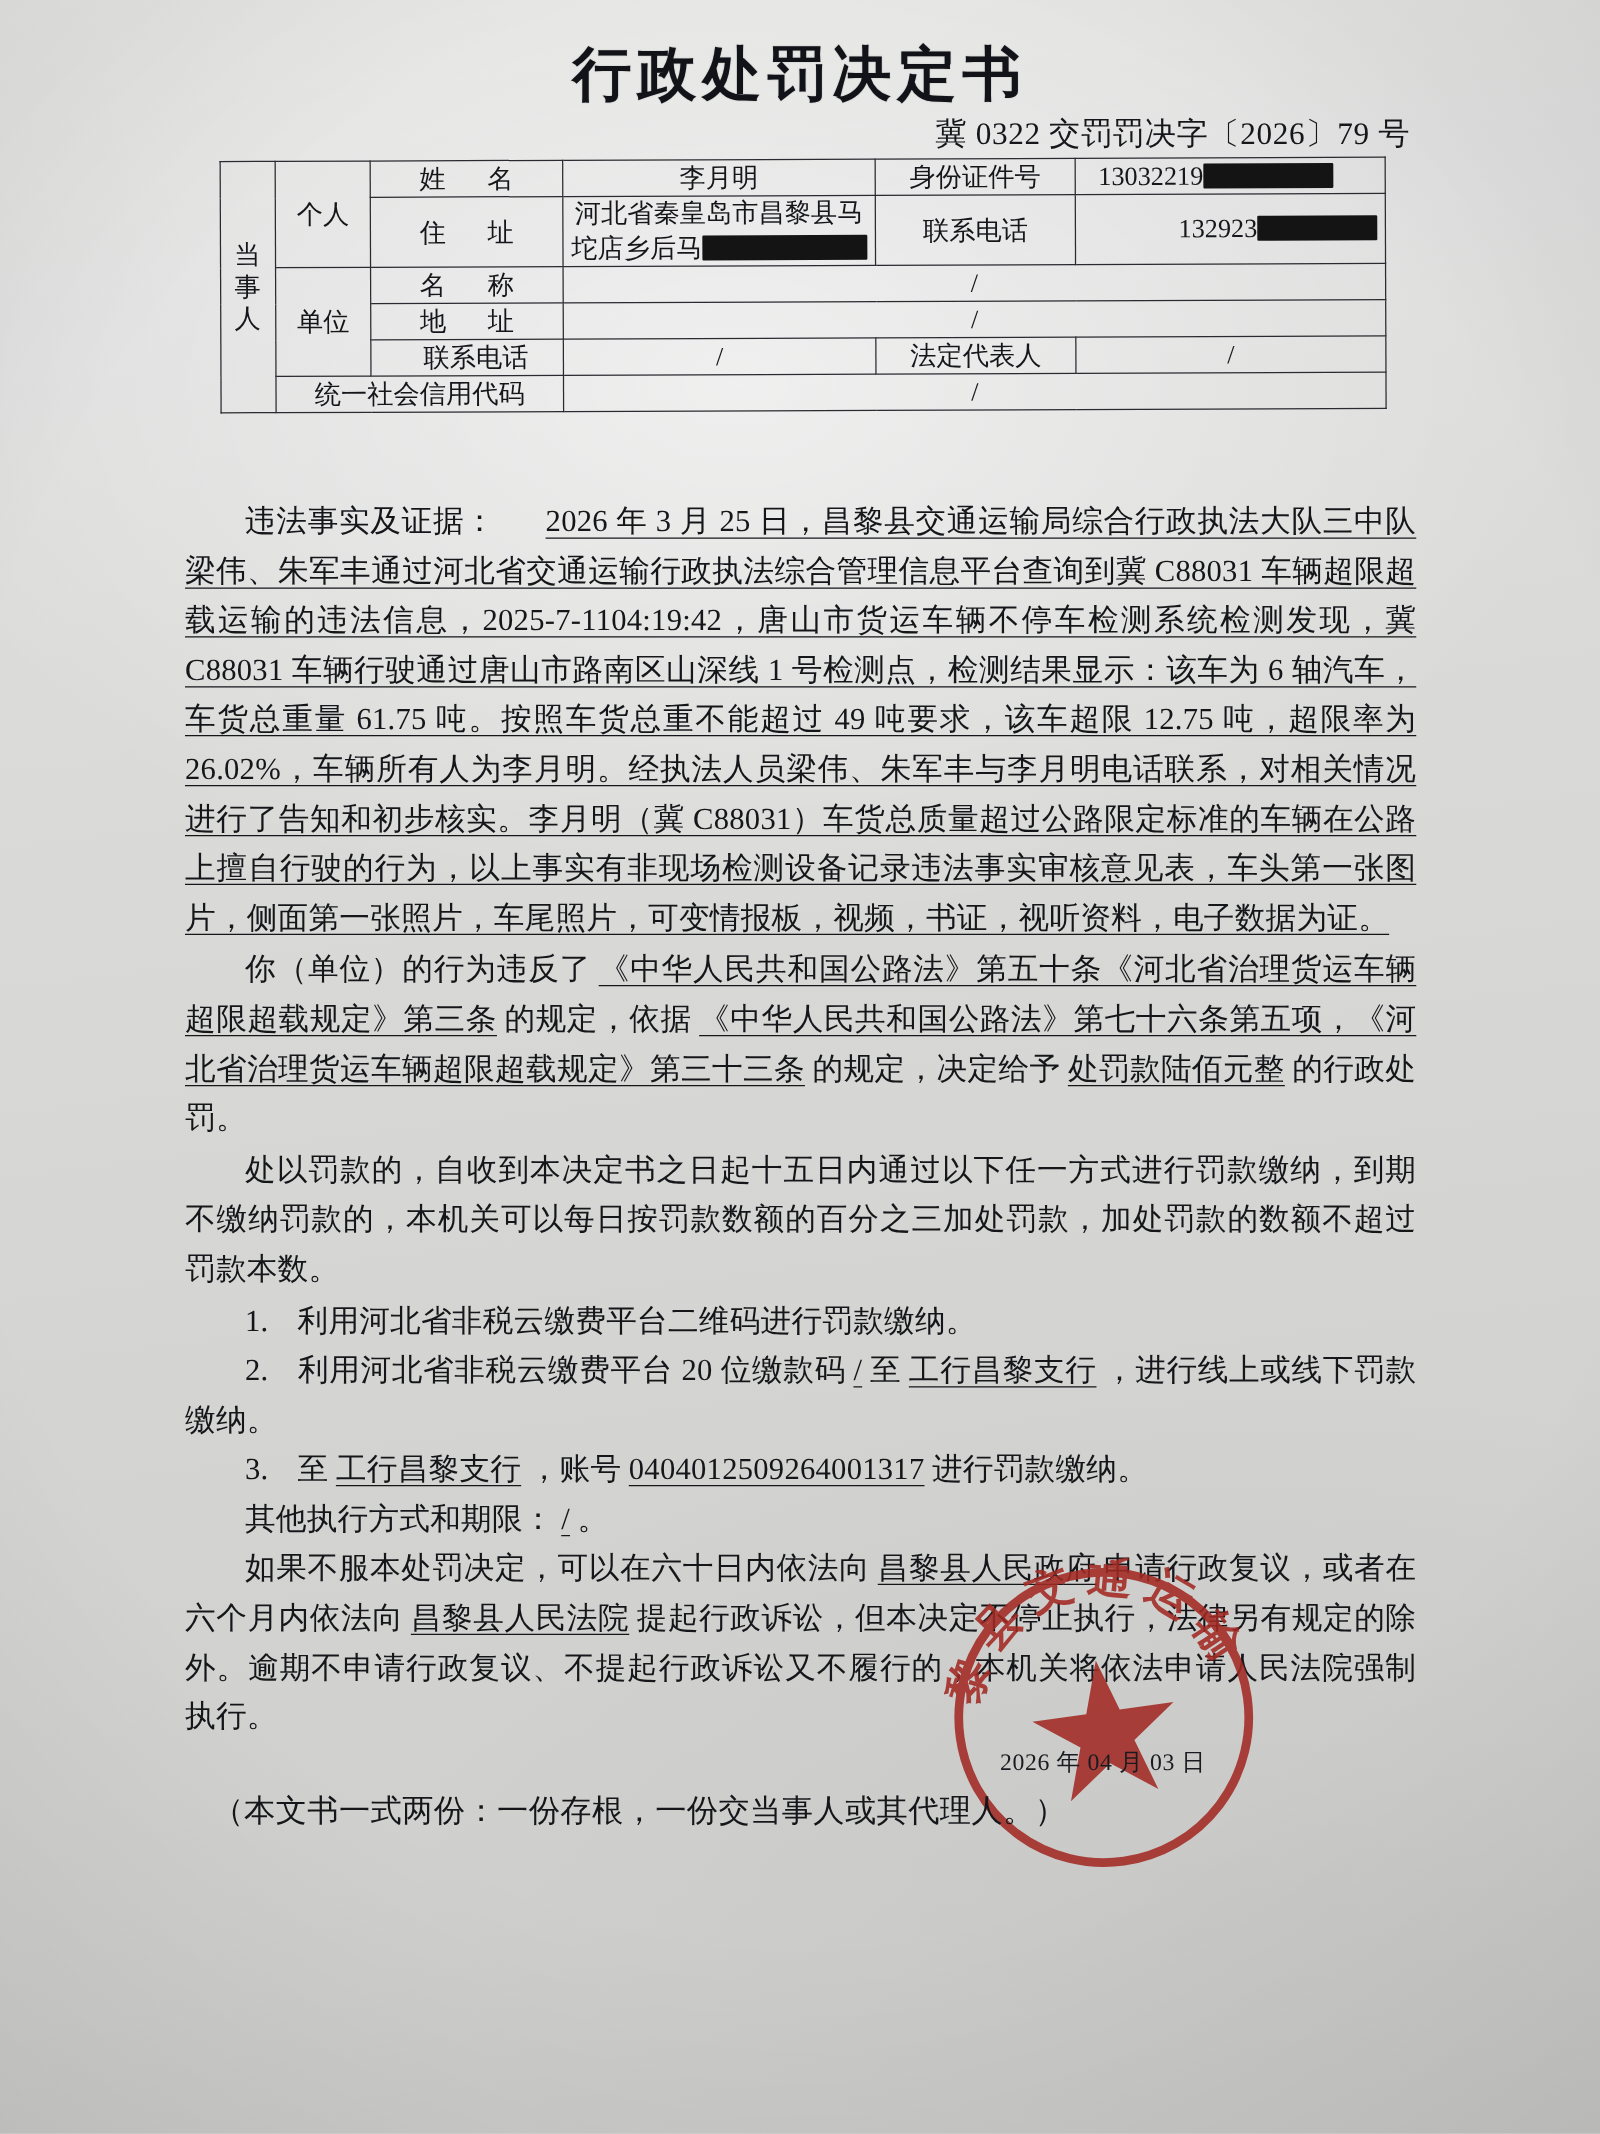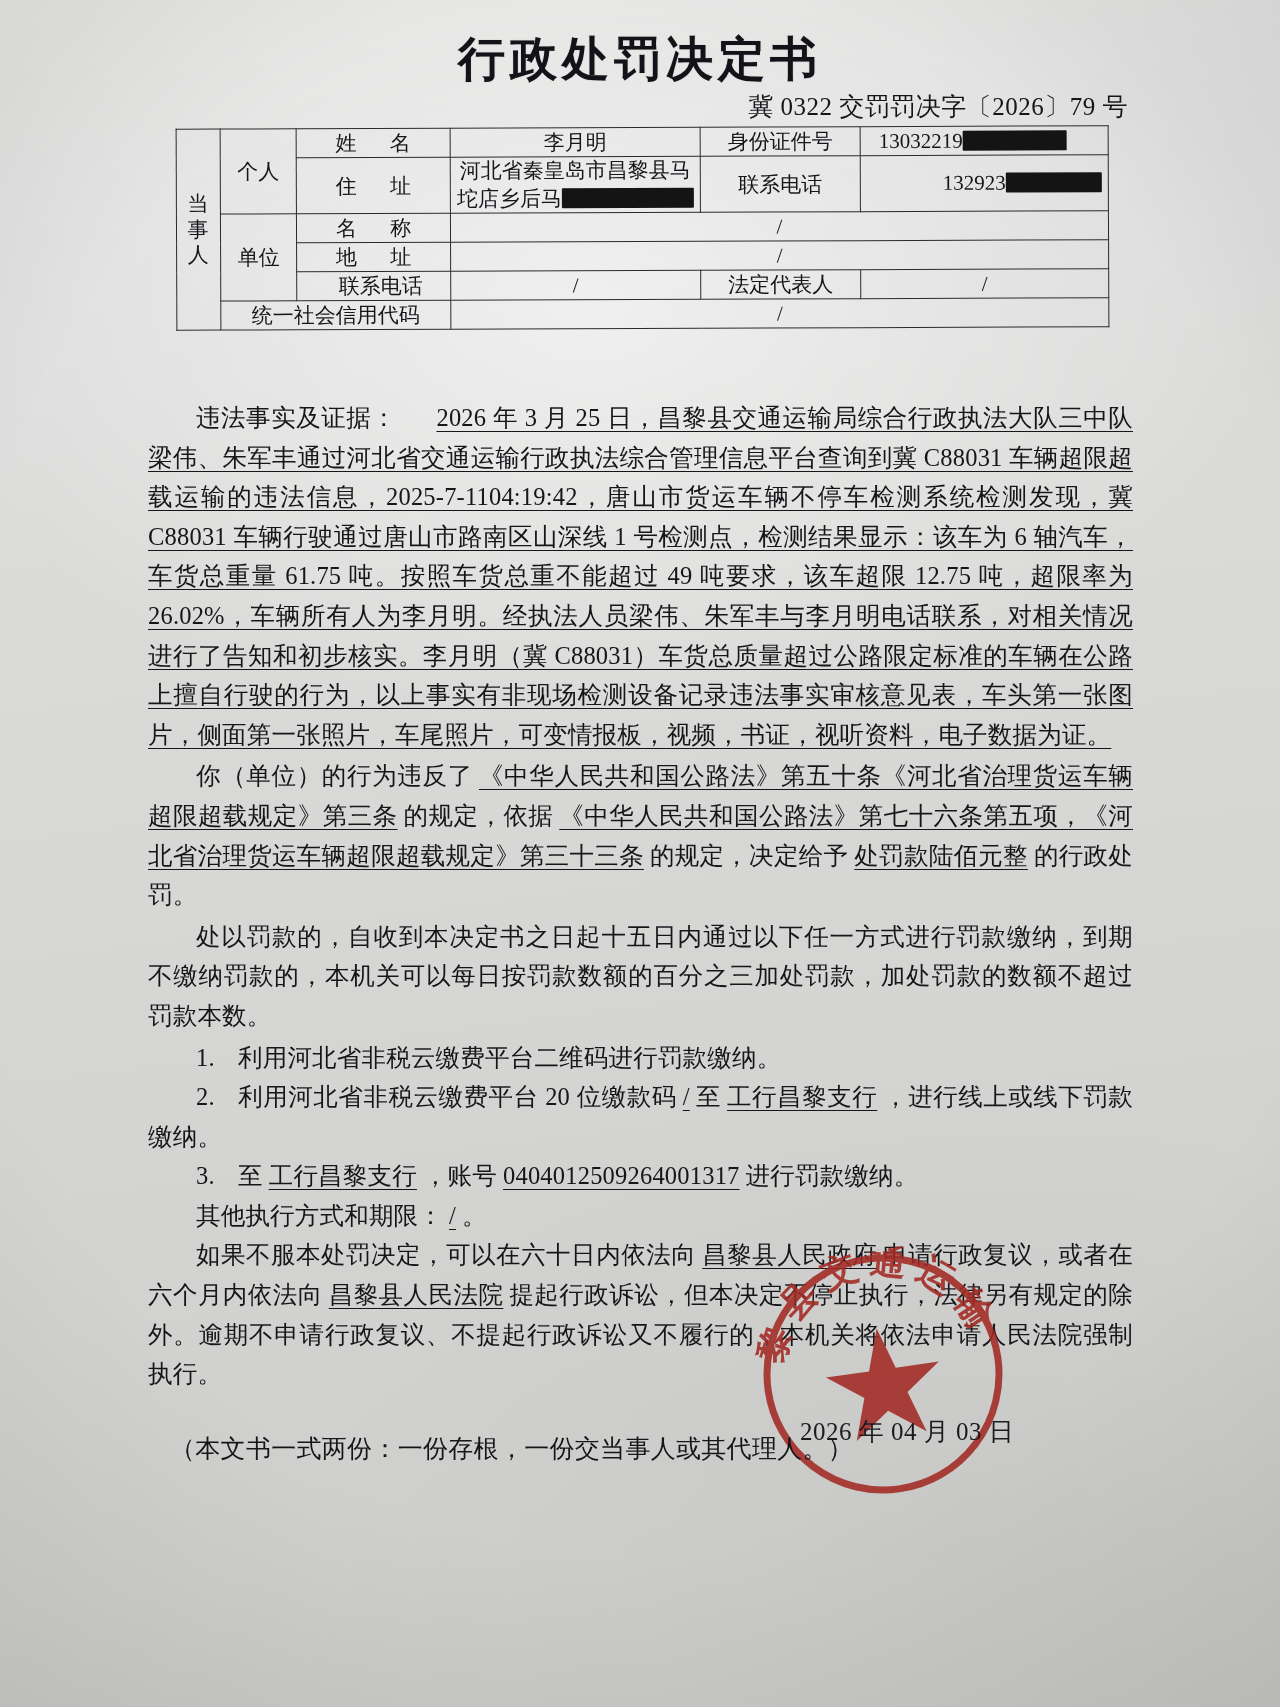--- a/index.html
+++ b/index.html
@@ -100,23 +100,22 @@
 
   
   .seal{
     position:absolute;left:759px;top:1250px;
     width:248px;height:248px;
     transform:rotate(-8deg);
     opacity:0.88;
   }
   .sealdate{
     position:absolute;left:800px;top:1397px;
-    font-size:25px;color:#1a1b20;letter-spacing:0.5px;
+    font-size:19px;color:#1a1b20;letter-spacing:0.5px;
     z-index:5;
-    margin-top:18px;
   }
   .footnote{
     position:absolute;left:170px;top:1432px;
     font-size:25px;letter-spacing:0.3px;
   }
   .seal svg text{
     font-family:"DejaVu Sans","Liberation Sans",sans-serif;
     font-weight:700;
     fill:#a32a24;
   }

